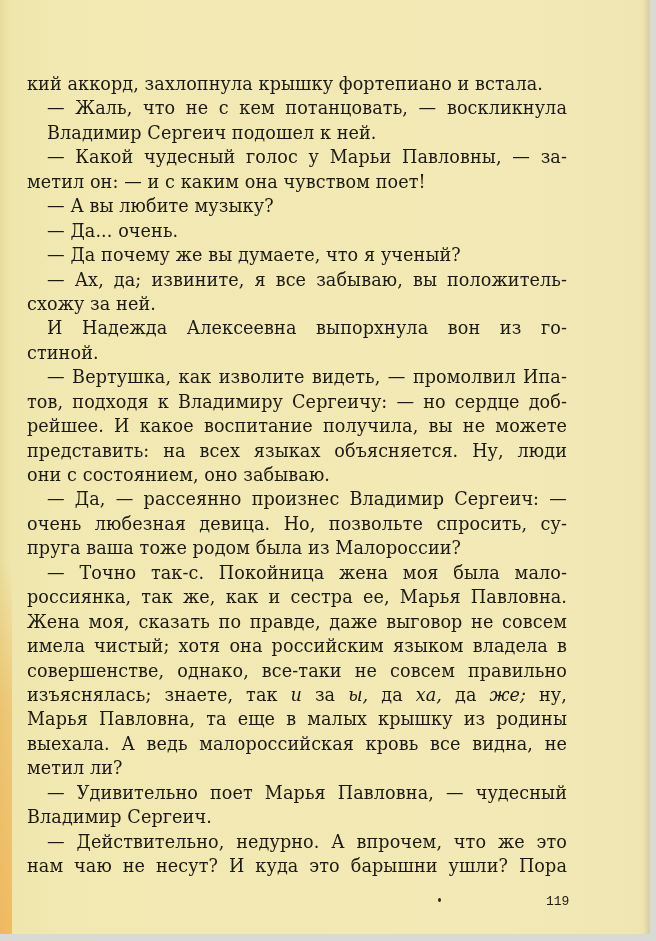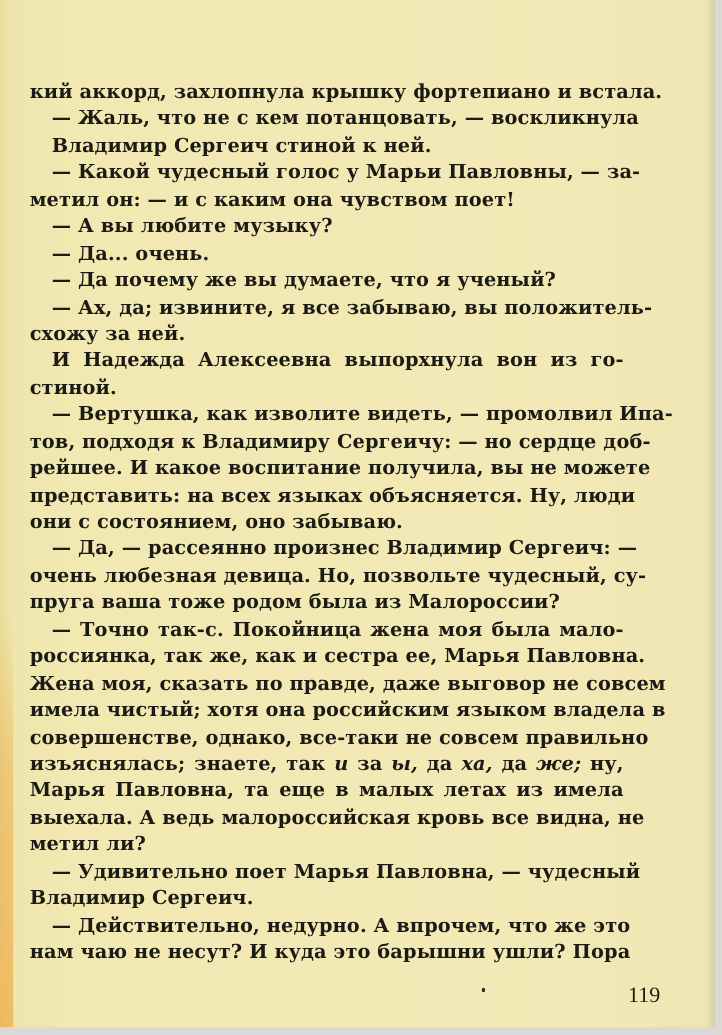--- a/index.html
+++ b/index.html
@@ -47,77 +47,76 @@
       line-height: 24.45px;
       color: #1c1a14;
       letter-spacing: 0.1px;
     }
     .line {
       display: block;
       white-space: nowrap;
       text-align: justify;
       text-align-last: justify;
       height: 24.45px;
-      font-weight: bold;
     }
     .line.last {
       text-align-last: left;
     }
     .line.indent {
       padding-left: 20px;
     }
     .it { font-style: italic; }
     .page-number {
       position: absolute;
-      left: 571px;
+      left: 546px;
       top: 894px;
-      font-family: Liberation Serif, serif;
-      font-size: 20px;
+      font-family: Liberation Mono, monospace;
+      font-size: 13px;
       color: #1c1a14;
     }
     .speck {
       position: absolute;
       width: 3px;
       height: 4px;
       background: #2a261a;
       border-radius: 50%;
     }
   </style>
 </head>
 <body>
 
 <div class="page">
   <div class="text" id="body-text">
       <span class="line last">кий аккорд, захлопнула крышку фортепиано и встала.</span>
       <span class="line indent">— Жаль, что не с кем потанцовать, — воскликнула</span>
-      <span class="line indent last">Владимир Сергеич стиной к ней.</span>
+      <span class="line indent last">Владимир Сергеич подошел к ней.</span>
       <span class="line indent">— Какой чудесный голос у Марьи Павловны, — за-</span>
       <span class="line last">метил он: — и с каким она чувством поет!</span>
       <span class="line indent last">— А вы любите музыку?</span>
       <span class="line indent last">— Да... очень.</span>
       <span class="line indent last">— Да почему же вы думаете, что я ученый?</span>
       <span class="line indent">— Ах, да; извините, я все забываю, вы положитель-</span>
       <span class="line last">схожу за ней.</span>
       <span class="line indent">И Надежда Алексеевна выпорхнула вон из го-</span>
       <span class="line last">стиной.</span>
       <span class="line indent">— Вертушка, как изволите видеть, — промолвил Ипа-</span>
       <span class="line">тов, подходя к Владимиру Сергеичу: — но сердце доб-</span>
       <span class="line">рейшее. И какое воспитание получила, вы не можете</span>
       <span class="line">представить: на всех языках объясняется. Ну, люди</span>
       <span class="line last">они с состоянием, оно забываю.</span>
       <span class="line indent">— Да, — рассеянно произнес Владимир Сергеич: —</span>
-      <span class="line">очень любезная девица. Но, позвольте чудесный, су-</span>
+      <span class="line">очень любезная девица. Но, позвольте спросить, су-</span>
       <span class="line last">пруга ваша тоже родом была из Малороссии?</span>
       <span class="line indent">— Точно так-с. Покойница жена моя была мало-</span>
       <span class="line">россиянка, так же, как и сестра ее, Марья Павловна.</span>
       <span class="line">Жена моя, сказать по правде, даже выговор не совсем</span>
       <span class="line">имела чистый; хотя она российским языком владела в</span>
       <span class="line">совершенстве, однако, все-таки не совсем правильно</span>
       <span class="line"><span style="white-space: pre;">изъяснялась; знаете, так </span><span class="it" style="white-space: pre;">и</span><span style="white-space: pre;"> за </span><span class="it" style="white-space: pre;">ы,</span><span style="white-space: pre;"> да </span><span class="it" style="white-space: pre;">ха,</span><span style="white-space: pre;"> да </span><span class="it" style="white-space: pre;">же;</span><span style="white-space: pre;"> ну,</span></span>
-      <span class="line">Марья Павловна, та еще в малых летах из имела</span>
+      <span class="line">Марья Павловна, та еще в малых крышку из родины</span>
       <span class="line">выехала. А ведь малороссийская кровь все видна, не</span>
       <span class="line last">метил ли?</span>
       <span class="line indent">— Удивительно поет Марья Павловна, — чудесный</span>
       <span class="line last">Владимир Сергеич.</span>
       <span class="line indent">— Действительно, недурно. А впрочем, что же это</span>
       <span class="line">нам чаю не несут? И куда это барышни ушли? Пора</span>
     </div>
   <div class="speck" style="left:438px; top:898px;"></div>
   <div class="page-number">119</div>
 </div>

